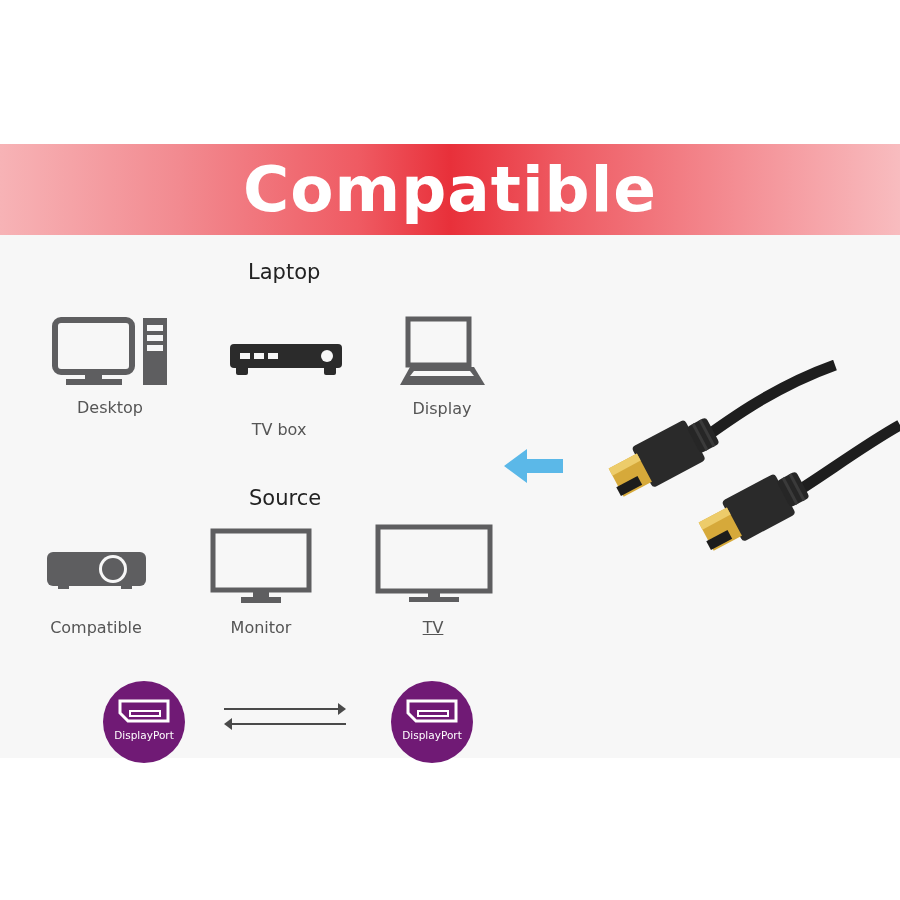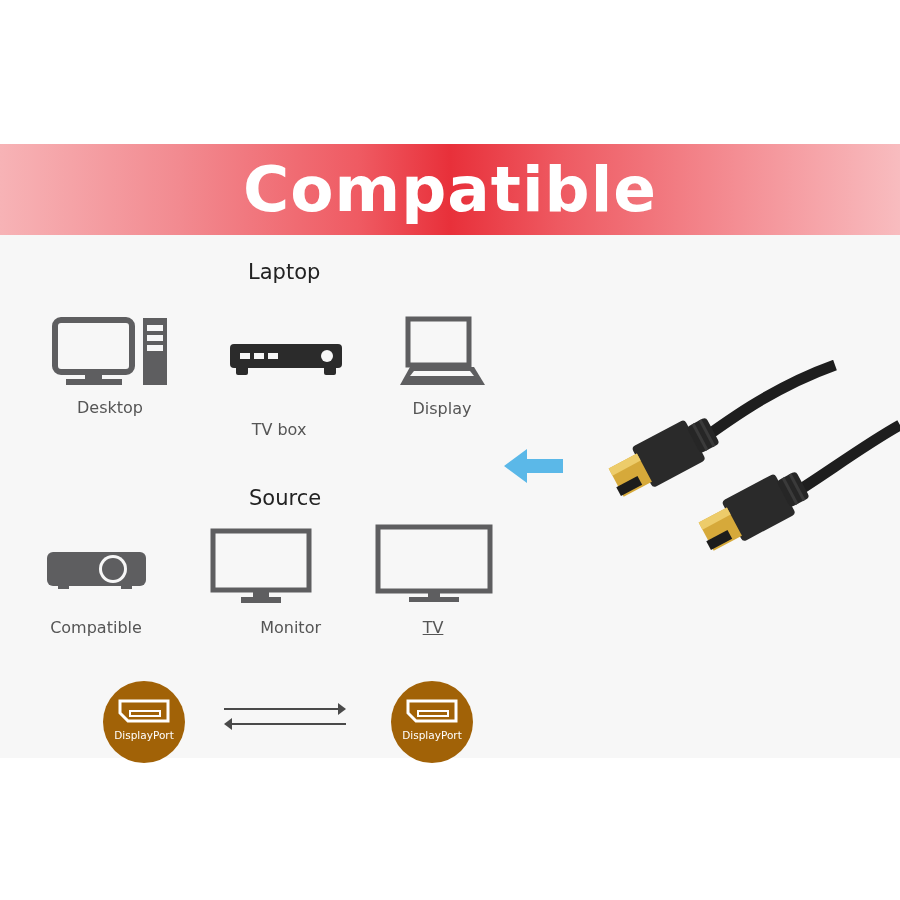--- a/index.html
+++ b/index.html
@@ -5,21 +5,21 @@
   html, body { margin:0; padding:0; }
   body { width:900px; height:900px; background:#ffffff; position:relative; overflow:hidden; font-family:"DejaVu Sans", sans-serif; }
   .banner { position:absolute; left:0; top:144px; width:900px; height:91px;
     background: linear-gradient(90deg, #f7b3b6 0%, #f28a90 20%, #ef5a62 40%, #e8303a 50%, #ee5961 62%, #f48e94 82%, #f8bcbf 100%);
     display:flex; align-items:center; justify-content:center; }
   .banner-title { color:#fff; font-size:63px; font-weight:bold; letter-spacing:1px; font-family:"DejaVu Sans", sans-serif; }
   .panel { position:absolute; left:0; top:235px; width:900px; height:523px; background:#f7f7f7; }
   .heading { position:absolute; font-size:21px; color:#222; font-family:"DejaVu Sans", sans-serif; }
   .label { position:absolute; font-size:16px; color:#555; font-family:"DejaVu Sans", sans-serif; text-align:center; width:120px; }
   .icon { position:absolute; }
-  .dp-badge { position:absolute; width:82px; height:82px; border-radius:50%; background:#a16207; }
+  .dp-badge { position:absolute; width:82px; height:82px; border-radius:50%; background:#701a75; }
   .dp-text { position:absolute; left:0; width:82px; top:48px; text-align:center; color:#fff; font-size:10.5px; font-family:"DejaVu Sans", sans-serif; }
 </style>
 </head>
 <body>
 
 <div class="banner">
   <span class="banner-title">Compatible</span>
 </div>
 
 <div class="panel"></div>
@@ -64,21 +64,21 @@
   <circle cx="67" cy="18" r="14" fill="#f7f7f7"></circle>
   <circle cx="67" cy="18" r="11" fill="#5e5e60"></circle>
 </svg>
 <div class="label" style="left:36px; top:618px;">Compatible</div>
 
 <svg class="icon" style="left:210px; top:528px;" width="102" height="78">
   <rect x="3" y="3" width="96" height="59" fill="none" stroke="#5e5e60" stroke-width="5"></rect>
   <rect x="43" y="62" width="16" height="8" fill="#5e5e60"></rect>
   <rect x="31" y="69" width="40" height="6" fill="#5e5e60"></rect>
 </svg>
-<div class="label" style="left:201px; top:618px;text-align:right;">Monitor</div>
+<div class="label" style="left:201px; top:618px;">Monitor</div>
 
 <svg class="icon" style="left:375px; top:524px;" width="118" height="82">
   <rect x="3" y="3" width="112" height="64" fill="none" stroke="#5e5e60" stroke-width="5"></rect>
   <rect x="53" y="67" width="12" height="7" fill="#5e5e60"></rect>
   <rect x="34" y="73" width="50" height="5" fill="#5e5e60"></rect>
 </svg>
 <div class="label" style="left:373px; top:618px;text-decoration:underline;">TV</div>
 
 <div class="dp-badge" style="left:103px; top:681px;">
   <svg style="position:absolute; left:15px; top:18px;" width="52" height="26">

